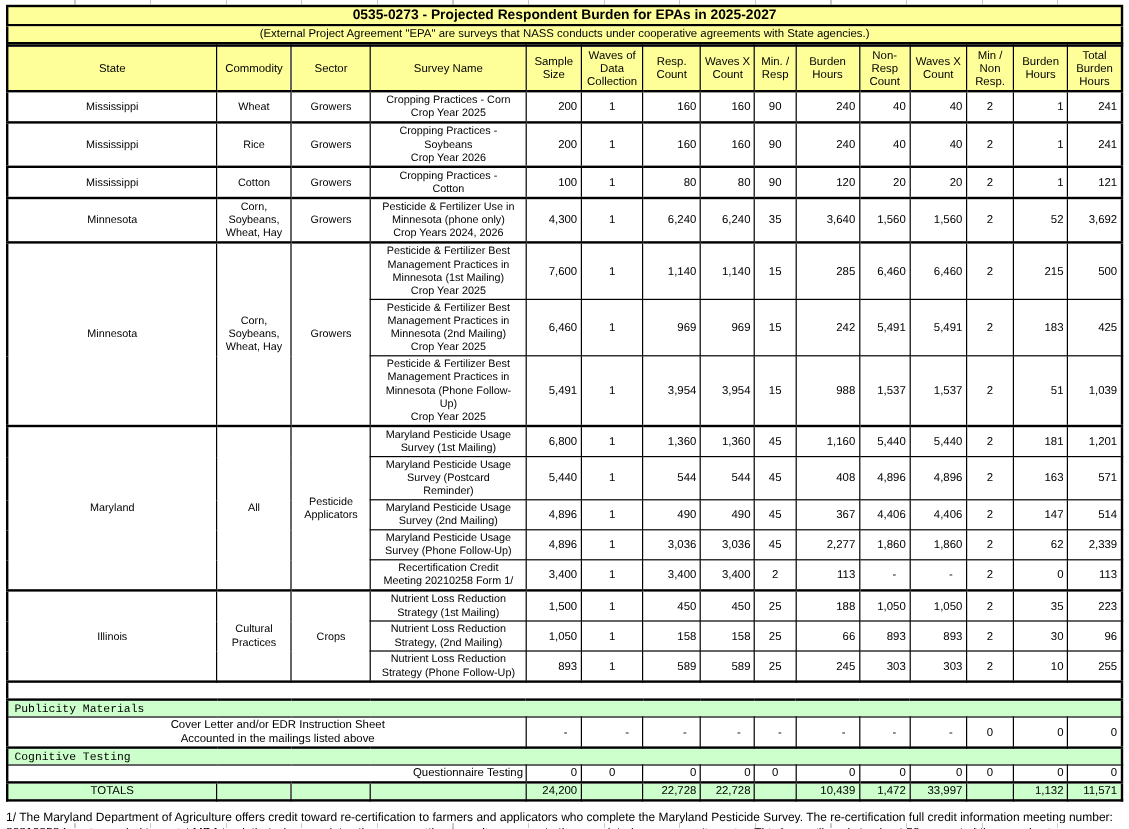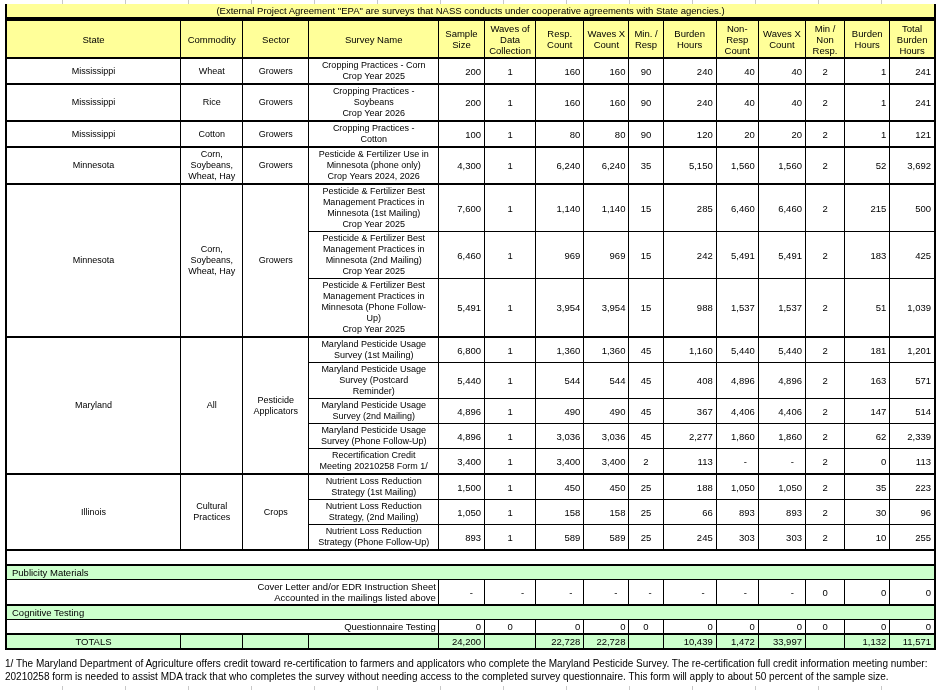--- a/index.html
+++ b/index.html
@@ -28,34 +28,35 @@
   th{background:#FFFF99;font-weight:normal;text-align:center;height:34px;font-size:9.5px;}
   tr.g-top>td{border-top:2px solid #000;}
   td.c{text-align:center;}
   td.r{text-align:right;padding-right:3px;}
   td.l{text-align:left;}
   td.dash{padding-right:11px;}
   .pre{white-space:pre-line;font-size:9px;text-align:center;}
   tr.green>td{background:#CCFFCC;}
   tr.sectionrow>td{
     background:#CCFFCC;text-align:left;padding-left:5px;
-    border-top:2px solid #000;border-bottom:1px solid #000;
+    border-top:2px solid #000;border-bottom:1px solid #000;font-family:Liberation Mono, monospace;
   }
   tr.spacer>td{height:11px;border-top:2px solid #000;border-bottom:2px solid #000;background:#fff;}
   td.indent{padding-left:20px;font-size:9.5px;text-align:left;}
   tr.totals>td{border-top:2px solid #000;margin-top:12px;}
   .footnote{width:931px;margin-top:7px;font-size:10px;line-height:13px;}
 </style>
 </head>
 <body>
 
 <div class="tickstrip top"></div>
 
 <div class="sheet">
 
+  <div class="title">0535-0273 - Projected Respondent Burden for EPAs in 2025-2027</div>
   <div class="subtitle">(External Project Agreement "EPA" are surveys that NASS conducts under cooperative agreements with State agencies.)</div>
 
   <table>
     <colgroup>
       <col style="width:174px">
         <col style="width:62px">
         <col style="width:66px">
         <col style="width:129px">
       <col style="width:46px">
         <col style="width:51px">
@@ -151,21 +152,21 @@
 Wheat, Hay</td>
           <td class="pre" rowspan="1">Growers</td>
           <td class="pre">Pesticide &amp; Fertilizer Use in
 Minnesota (phone only)
 Crop Years 2024, 2026</td>
           <td class="r">4,300</td>
           <td class="c">1</td>
           <td class="r">6,240</td>
           <td class="r">6,240</td>
           <td class="c">35</td>
-          <td class="r">5,150</td>
+          <td class="r">3,640</td>
           <td class="r">1,560</td>
           <td class="r">1,560</td>
           <td class="c">2</td>
           <td class="r">52</td>
           <td class="r">3,692</td>
         </tr>
         <tr class="g-top">
           <td class="pre" rowspan="3">Minnesota</td>
           <td class="pre" rowspan="3">Corn,
 Soybeans,
@@ -351,21 +352,21 @@
           <td class="r">10</td>
           <td class="r">255</td>
         </tr>
         <tr class="spacer">
           <td colspan="15"></td>
         </tr>
         <tr class="sectionrow">
           <td class="l" colspan="15">Publicity Materials</td>
         </tr>
         <tr>
-          <td class="indent pre" colspan="4" style="text-align: right;">Cover Letter and/or EDR Instruction Sheet
+          <td class="indent pre" colspan="4" style="text-align: center;">Cover Letter and/or EDR Instruction Sheet
 Accounted in the mailings listed above</td>
           <td class="r dash">-</td>
           <td class="r dash">-</td>
           <td class="r dash">-</td>
           <td class="r dash">-</td>
           <td class="r dash">-</td>
           <td class="r dash">-</td>
           <td class="r dash">-</td>
           <td class="r dash">-</td>
           <td class="c">0</td>

